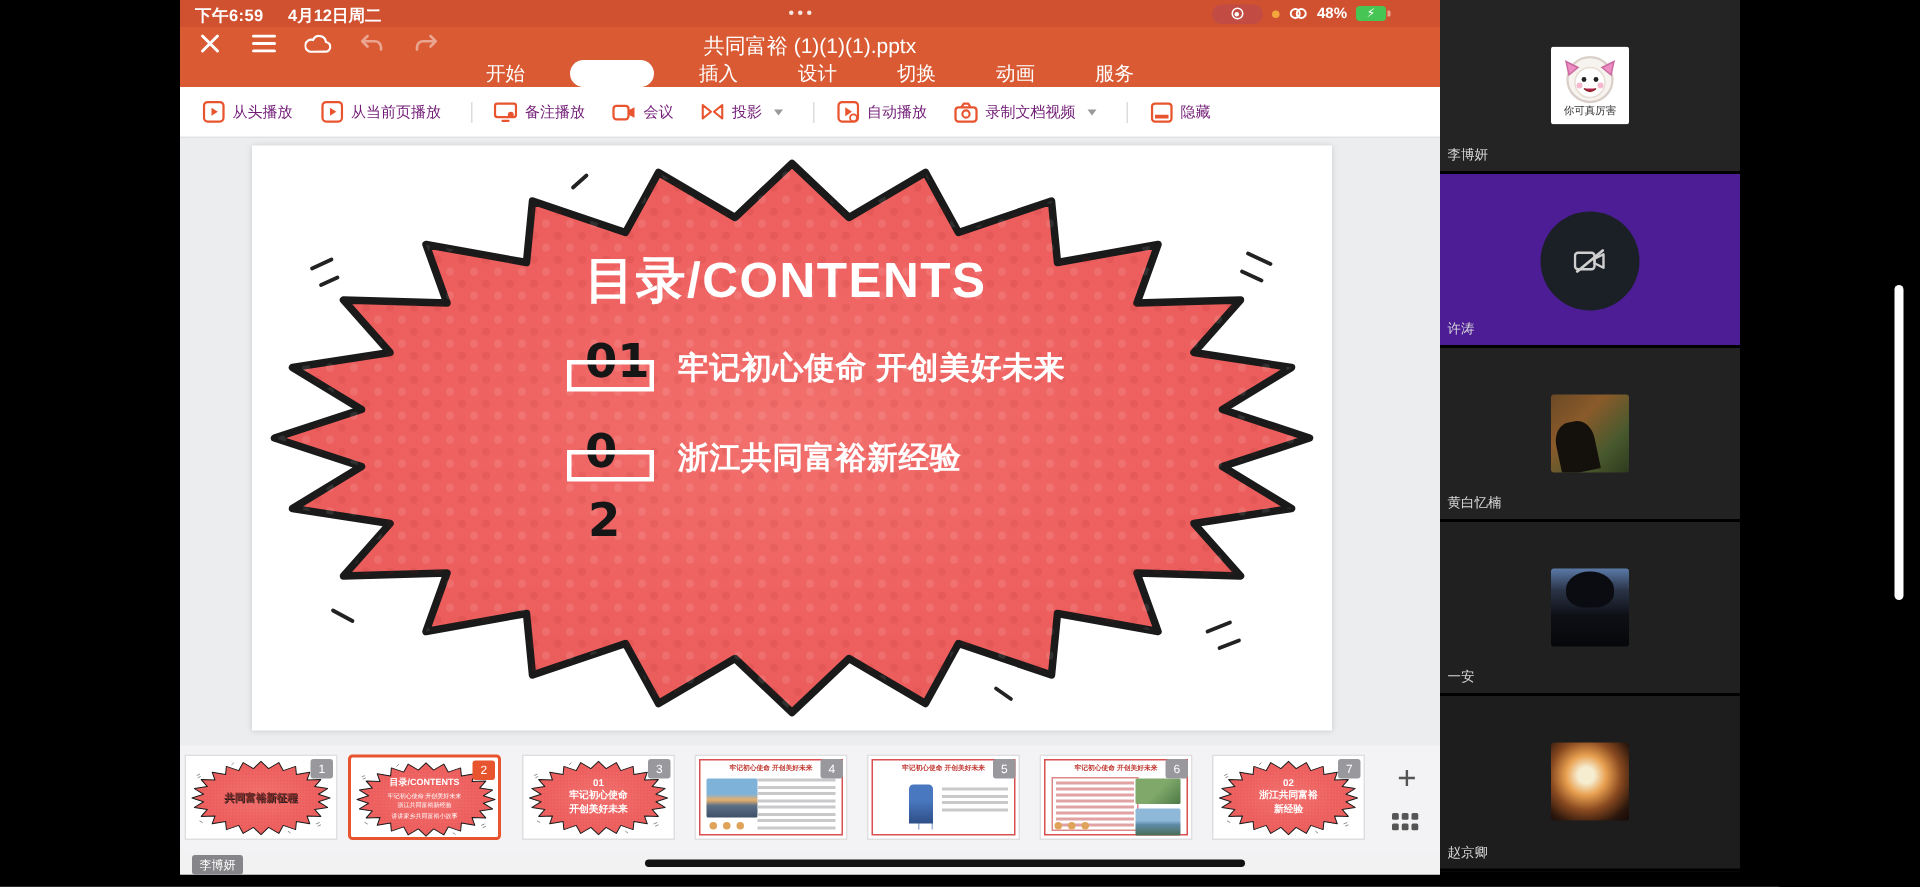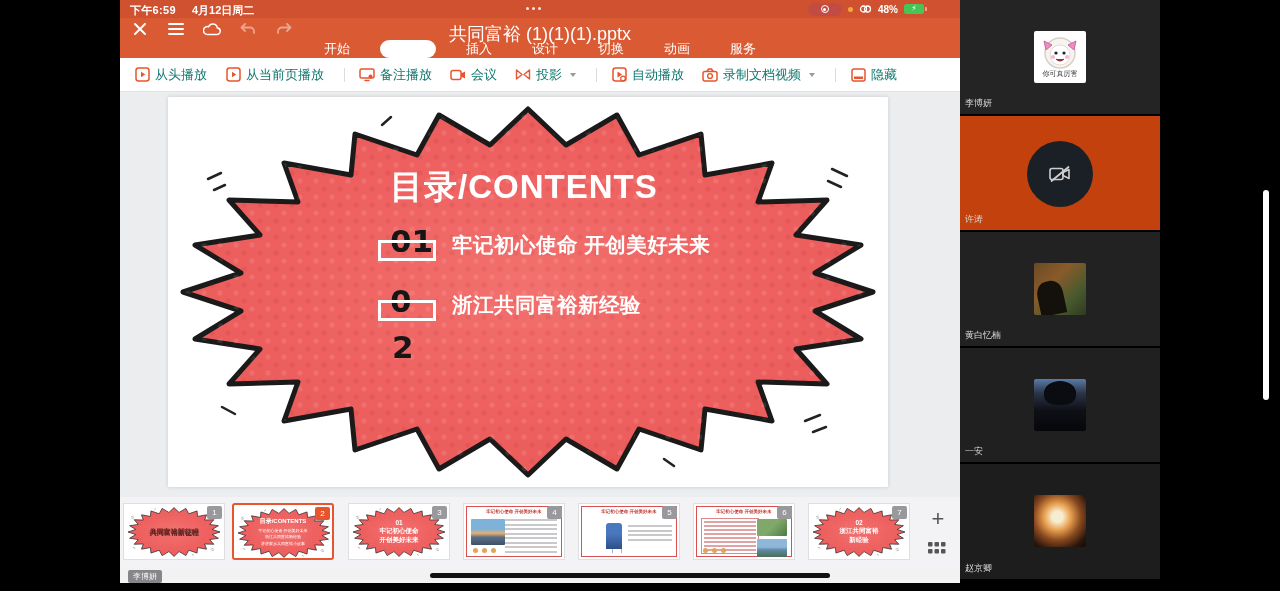--- a/index.html
+++ b/index.html
@@ -24,32 +24,32 @@
   .battery { position:relative; width:20px; height:10px; background:#46C554; border-radius:2.5px; display:flex; align-items:center; justify-content:center; }
   .battery::after { content:""; position:absolute; right:-3px; top:3px; width:2px; height:4px; background:#E8A58F; border-radius:0 1px 1px 0; }
   .bolt { color:#fff; font-size:8px; line-height:1; }
   .mt-dots { position:absolute; left:406px; top:7px; display:flex; gap:3px; }
   .mt-dots i { width:3px; height:3px; border-radius:50%; background:rgba(255,255,255,.85); }
 
   .titlerow { position:absolute; left:0; top:18px; width:840px; height:22px; }
   .win-icons { position:absolute; left:10px; top:2px; display:flex; align-items:center; gap:16px; color:#fff; }
   .wi { width:20px; height:18px; display:flex; align-items:center; justify-content:center; }
   .faded { opacity:.45; }
-  .doc-title { position:absolute; left:0; right:0; top:4px; text-align:center; color:#fff; font-size:18px; }
+  .doc-title { position:absolute; left:0; right:0; top:4px; text-align:center; color:#fff; font-size:14px; }
   .share-group { position:absolute; right:30px; top:0; display:flex; align-items:center; gap:16px; }
   .share-btn { background:rgba(255,255,255,.22); color:#fff; font-size:12px; padding:3px 10px; border-radius:5px; }
   .tr-icon { width:18px; height:18px; color:#fff; display:flex; align-items:center; justify-content:center; }
 
   .tabrow { position:absolute; left:0; top:40px; width:840px; height:18px; display:flex; align-items:center; justify-content:center; gap:0; }
   .tab { color:#fff; font-size:13px; padding:0 12px; margin:0 8px; }
   .tab-pill { width:56px; height:18px; background:#fff; border-radius:9px; margin:0 10px; }
 
   
   .toolbar { position:absolute; left:0; top:58px; width:840px; height:34px; background:#fff; border-bottom:1px solid #E3E3E5; display:flex; align-items:center; padding-left:14px; }
-  .tool { display:flex; align-items:center; gap:5px; margin-right:18px; color:#0f766e; font-size:13px; }
+  .tool { display:flex; align-items:center; gap:5px; margin-right:18px; color:#701a75; font-size:10px; }
   .tool .ticon { width:16px; height:16px; color:#E8542E; display:flex; align-items:center; justify-content:center; }
   .tdivider { width:1px; height:14px; background:#DCDCDE; margin:0 14px 0 2px; }
   .caret { width:0; height:0; border-left:3.5px solid transparent; border-right:3.5px solid transparent; border-top:4px solid #9a9a9a; margin-left:3px; }
 
   
   .canvas { position:absolute; left:0; top:92px; width:840px; height:405px; background:#ECEDEF; }
   .slide { position:absolute; left:48px; top:5px; width:720px; height:390px; background:#fff; box-shadow:0 0 4px rgba(0,0,0,.15); }
   .burst { position:absolute; left:0; top:0; width:720px; height:390px; }
   .sl-title { position:absolute; left:222px; top:68px; color:#fff; font-size:33px; font-weight:bold; letter-spacing:1px; }
   .sl-row { position:absolute; left:222px; width:480px; height:40px; display:flex; align-items:flex-start; }
@@ -90,21 +90,21 @@
   .grid-btn { position:absolute; left:808px; top:44px; width:20px; height:16px; color:#555; }
 
   
   .bottomstrip { position:absolute; left:0; top:568px; width:840px; height:15px; background:#F2F2F3; }
   .home-indicator { position:absolute; left:310px; top:5px; width:400px; height:5px; background:#111; border-radius:3px; }
   .presenter-chip { position:absolute; left:8px; top:2px; background:#86868A; color:#fff; font-size:8px; padding:1px 5px; border-radius:2px; }
 
   
   .sidebar { position:absolute; left:960px; top:0; width:200px; height:591px; background:#000; }
   .tile { position:relative; width:200px; height:116px; border-bottom:2px solid #000; overflow:hidden; }
-  .tile1 { background:#242424; } .tile2 { background:#c2410c; } .tile3 { background:#222222; }
+  .tile1 { background:#242424; } .tile2 { background:#4c1d95; } .tile3 { background:#222222; }
   .tile4 { background:#202020;padding-left:43px; } .tile5 { background:#1D1D1D; height:117px; }
   .pname { position:absolute; left:5px; bottom:4px; color:#D8D8D8; font-size:9px; }
   .sq-avatar { position:absolute; left:74px; top:31px; width:52px; height:52px; border-radius:2px; overflow:hidden; }
   .av-photo3 { background:linear-gradient(135deg,#6B4A26 0,#8A5A2A 35%,#4A5A2E 70%,#2E3B1E 100%); }
   .av-photo3::after { content:""; position:absolute; left:4px; top:18px; width:26px; height:34px; background:#14100C; border-radius:40% 40% 0 0; transform:rotate(-12deg); }
   .av-photo4 { background:linear-gradient(180deg,#5A7AA8 0,#2A3346 28%,#0E1016 60%,#05070A 100%); }
   .av-photo4::after { content:""; position:absolute; left:10px; top:2px; width:32px; height:24px; background:#0A0C12; border-radius:50% 50% 40% 40%; }
   .av-photo5 { background:radial-gradient(circle at 45% 42%, #F6ECD0 0 13%, #E8A050 32%, #8A4A20 56%, #2A160C 82%, #140A06 100%); }
   .circle-avatar { position:absolute; left:67px; top:25px; width:66px; height:66px; border-radius:50%; background:#1B2026; display:flex; align-items:center; justify-content:center; }
   .right-black { position:absolute; left:1160px; top:0; width:120px; height:591px; background:#000; }

